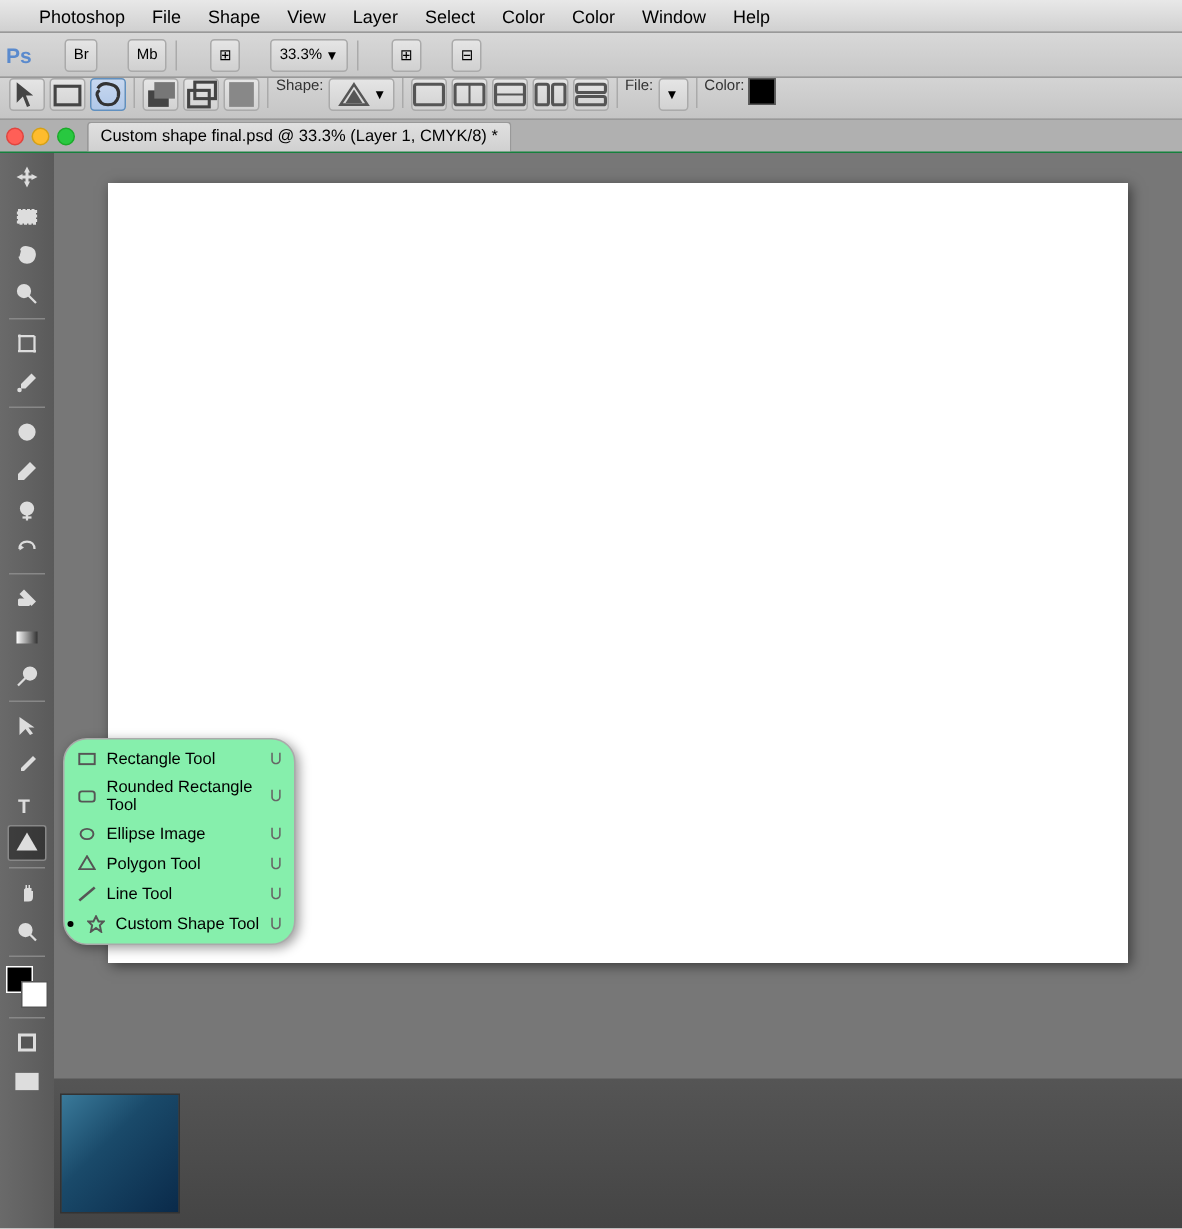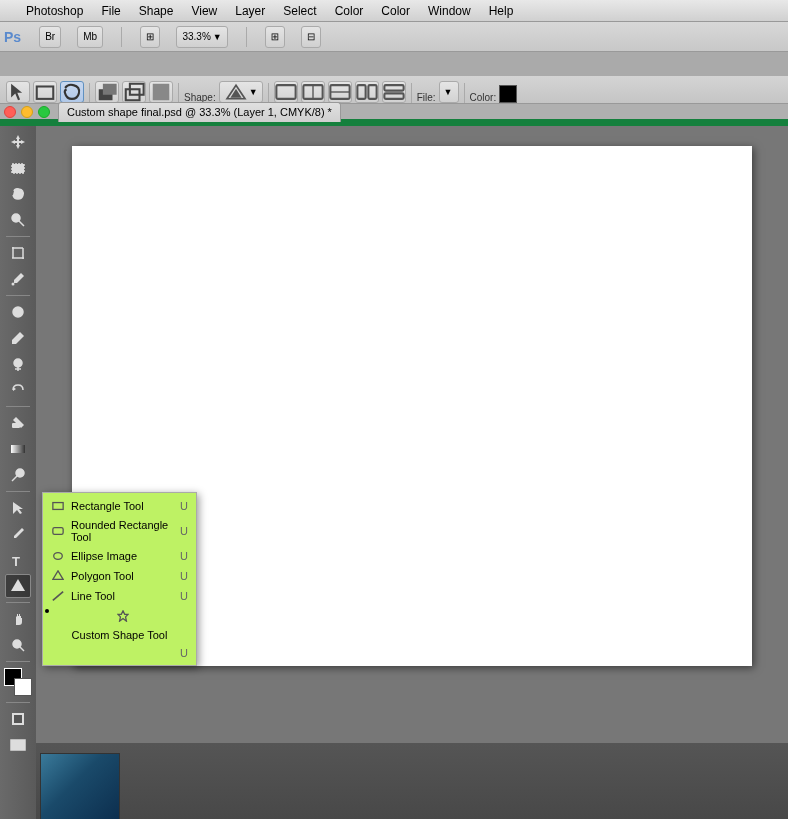--- a/index.html
+++ b/index.html
@@ -41,57 +41,57 @@
     }
 
     
     #options-bar {
       display: flex;
       align-items: center;
       background: linear-gradient(to bottom, #d8d8d8, #c8c8c8);
       height: 30px;
       border-bottom: 1px solid #999;
       padding: 0 4px;
-      gap: 16px;
+      gap: 4px;
     }
     .options-btn {
       display: flex;
       align-items: center;
       justify-content: center;
       background: linear-gradient(to bottom, #e5e5e5, #d0d0d0);
       border: 1px solid #aaa;
       border-radius: 3px;
       padding: 2px 5px;
       font-size: 10px;
       cursor: pointer;
       height: 22px;
+      margin-left: 16px;
     }
     .options-separator {
       width: 1px;
       height: 20px;
       background: #aaa;
       margin: 0 2px;
     }
     .ps-logo {
       font-size: 14px;
       font-weight: bold;
       color: #5a8acd;
       margin-right: 2px;
     }
 
     
     #tools-options-bar {
       display: flex;
-      align-items: flex-end;
+      align-items: flex-start;
       background: linear-gradient(to bottom, #d4d4d4, #c5c5c5);
       height: 28px;
       border-bottom: 1px solid #999;
       padding: 0 6px;
       gap: 3px;
-      margin-top: 24px;
     }
     .tool-option-btn {
       display: flex;
       align-items: center;
       justify-content: center;
       width: 24px;
       height: 22px;
       background: linear-gradient(to bottom, #e5e5e5, #d2d2d2);
       border: 1px solid #aaa;
       border-radius: 3px;
@@ -118,21 +118,21 @@
       height: 18px;
       border: 1px solid #555;
     }
 
     
     #tab-bar {
       display: flex;
       align-items: center;
       background: #b0b0b0;
       height: 22px;
-      border-bottom: 7px solid #15803d;
+      border-bottom: 1px solid #15803d;
       padding: 0 4px;
       position: relative;
     }
     .tab {
       display: flex;
       align-items: center;
       background: linear-gradient(to bottom, #e0e0e0, #d0d0d0);
       border: 1px solid #999;
       border-bottom: none;
       border-radius: 3px 3px 0 0;
@@ -244,23 +244,23 @@
       width: 680px;
       height: 520px;
       box-shadow: 2px 2px 8px rgba(0,0,0,0.5);
     }
 
     
     #context-menu {
       position: absolute;
       left: 42px;
       top: 492px;
-      background: #bef264;
+      background: #86efac;
       border: 1px solid #aaa;
-      border-radius: 0;
+      border-radius: 16px;
       box-shadow: 2px 2px 8px rgba(0,0,0,0.4);
       width: 155px;
       z-index: 100;
       padding: 3px 0;
     }
     .ctx-menu-item {
       display: flex;
       align-items: center;
       padding: 3px 8px;
       cursor: pointer;
@@ -688,21 +688,21 @@
   <div class="ctx-menu-item">
     <div class="ctx-icon">
       <svg viewBox="0 0 14 14" width="12" height="12" fill="none" stroke="#555" stroke-width="2">
           <line x1="1" y1="12" x2="13" y2="2"></line>
         </svg>
     </div>
     <span>Line Tool</span>
     <span class="ctx-shortcut">U</span>
   </div>
 
-  <div class="ctx-menu-item active-item" style="position:relative;flex-direction:column;">
+  <div class="ctx-menu-item active-item" style="position:relative;">
     <span class="ctx-dot"></span>
     <div class="ctx-icon" style="margin-left:6px;">
       <svg viewBox="0 0 14 14" width="12" height="12" fill="none" stroke="#555" stroke-width="1.5">
         <path d="M7,1 L9,5 L13,5 L10,8 L11,13 L7,10 L3,13 L4,8 L1,5 L5,5 Z"></path>
       </svg>
     </div>
     <span>Custom Shape Tool</span>
     <span class="ctx-shortcut">U</span>
   </div>
 

